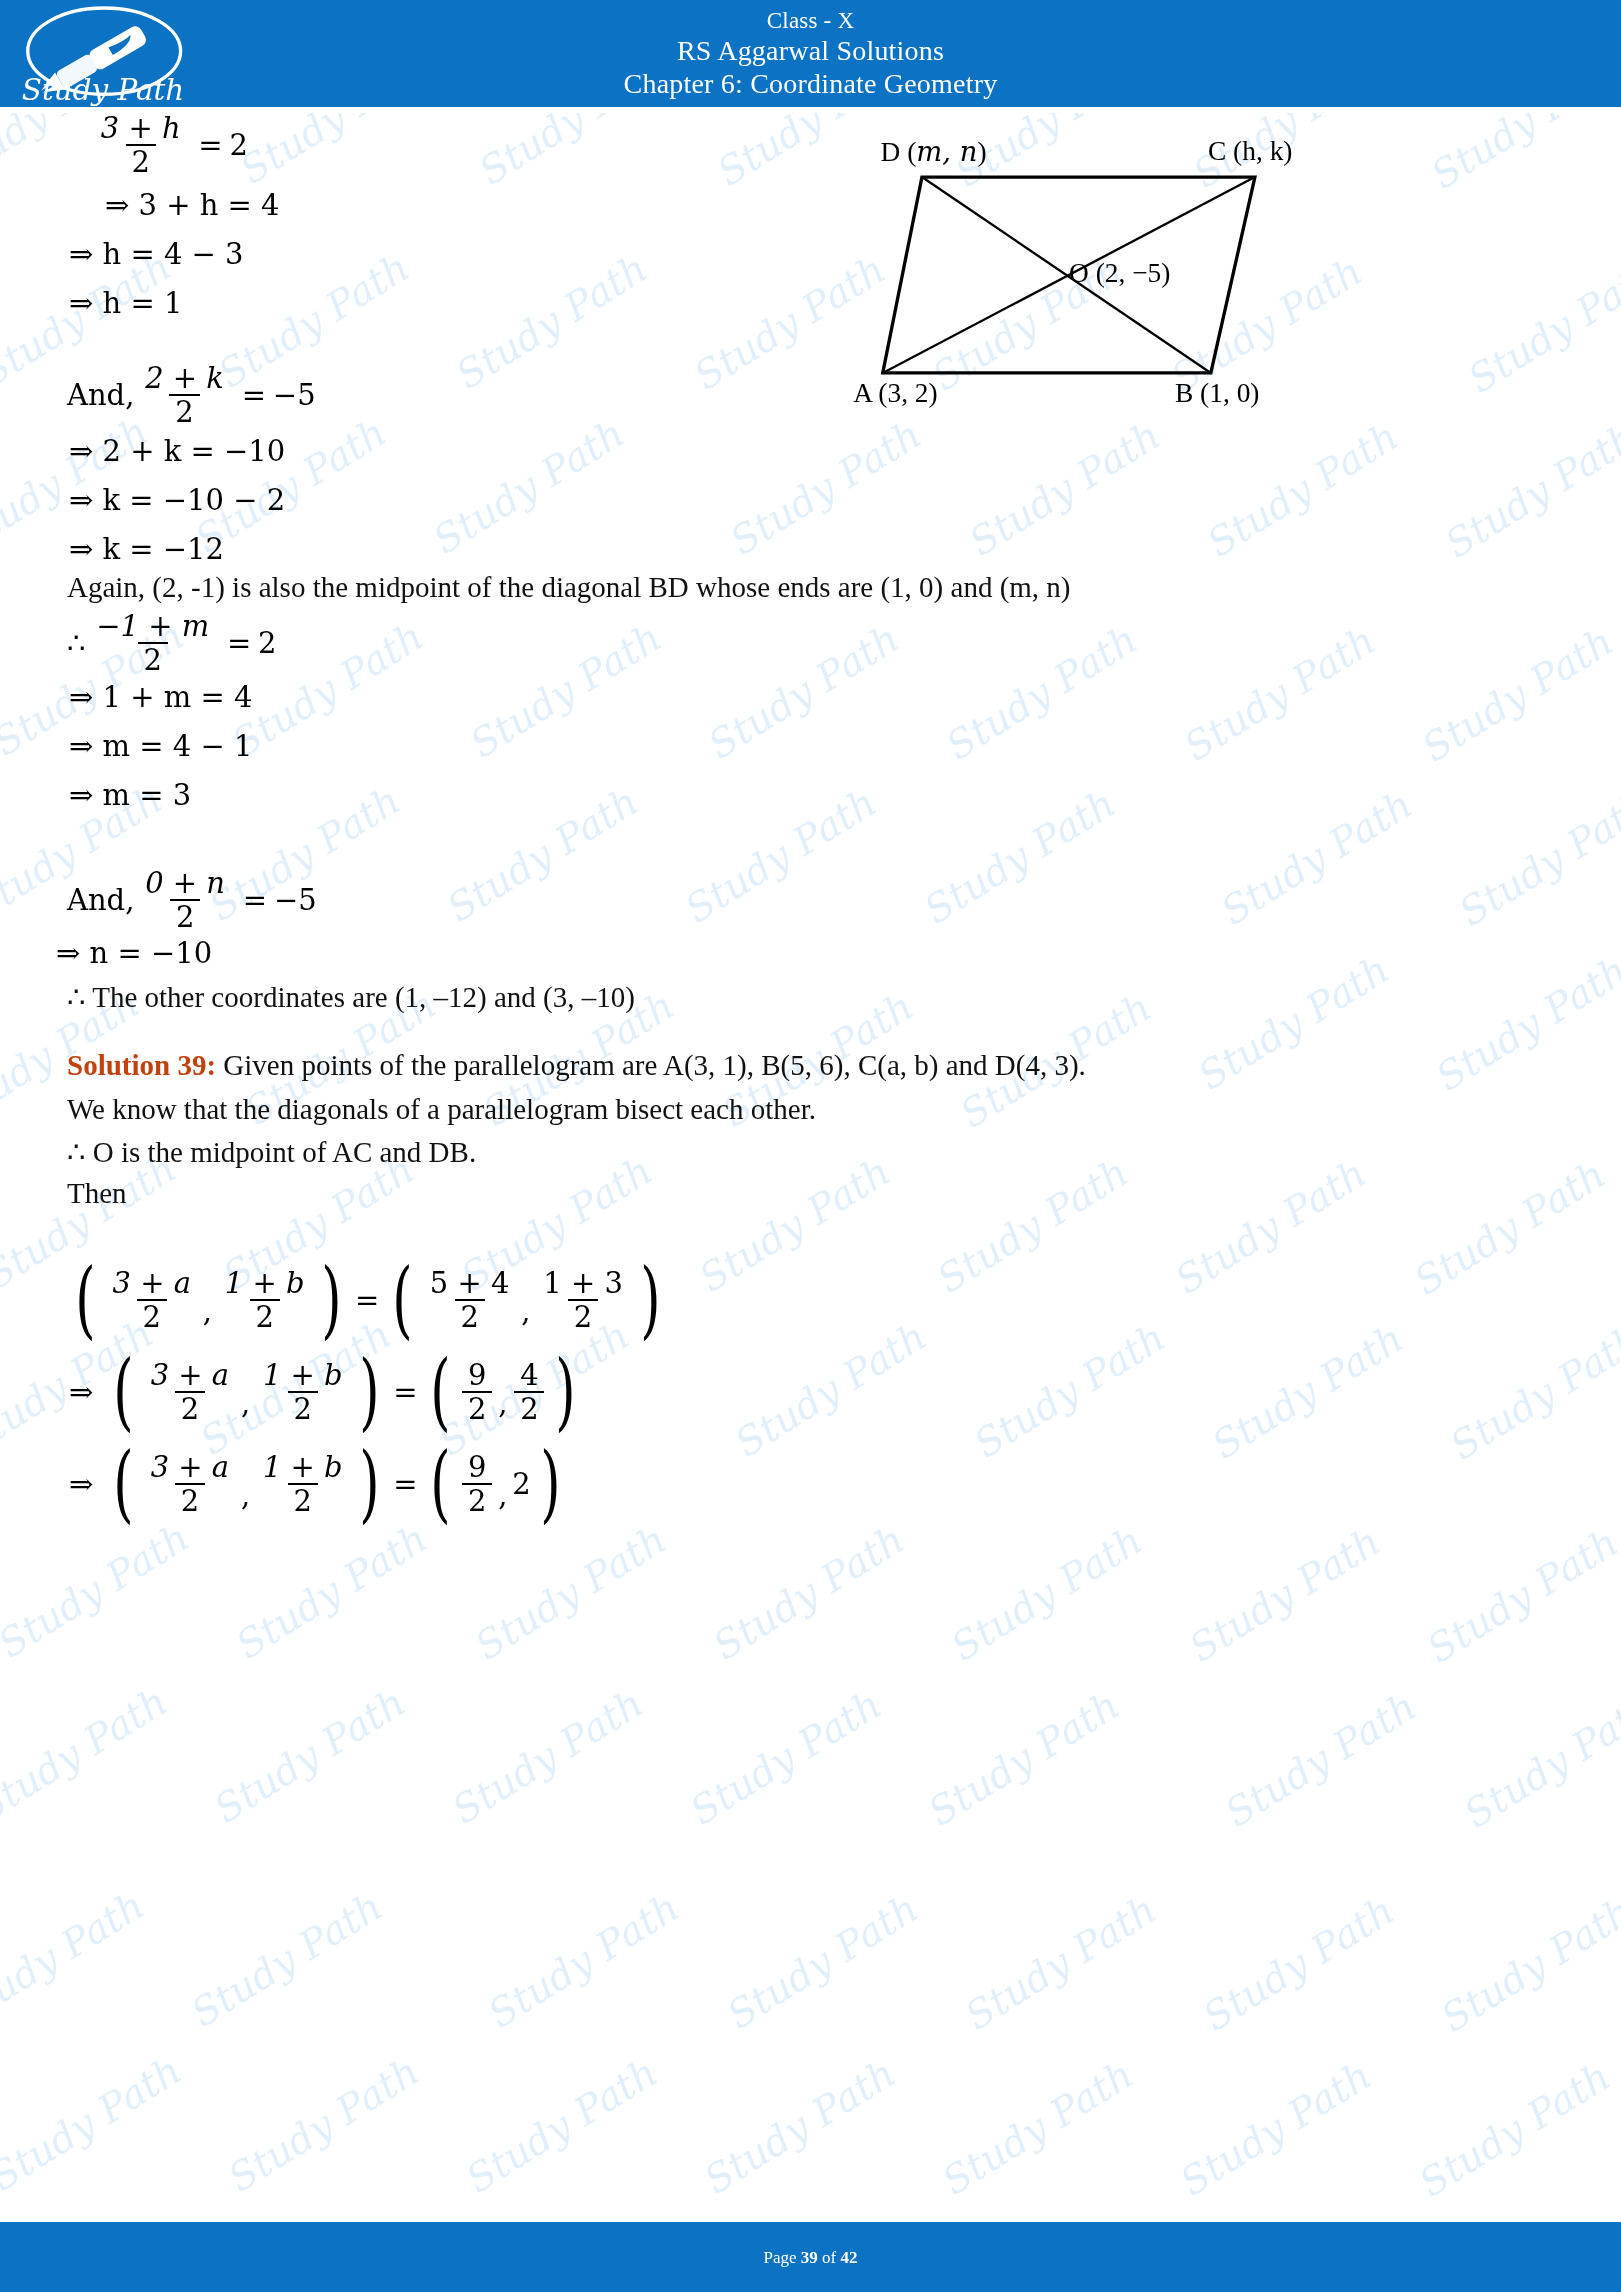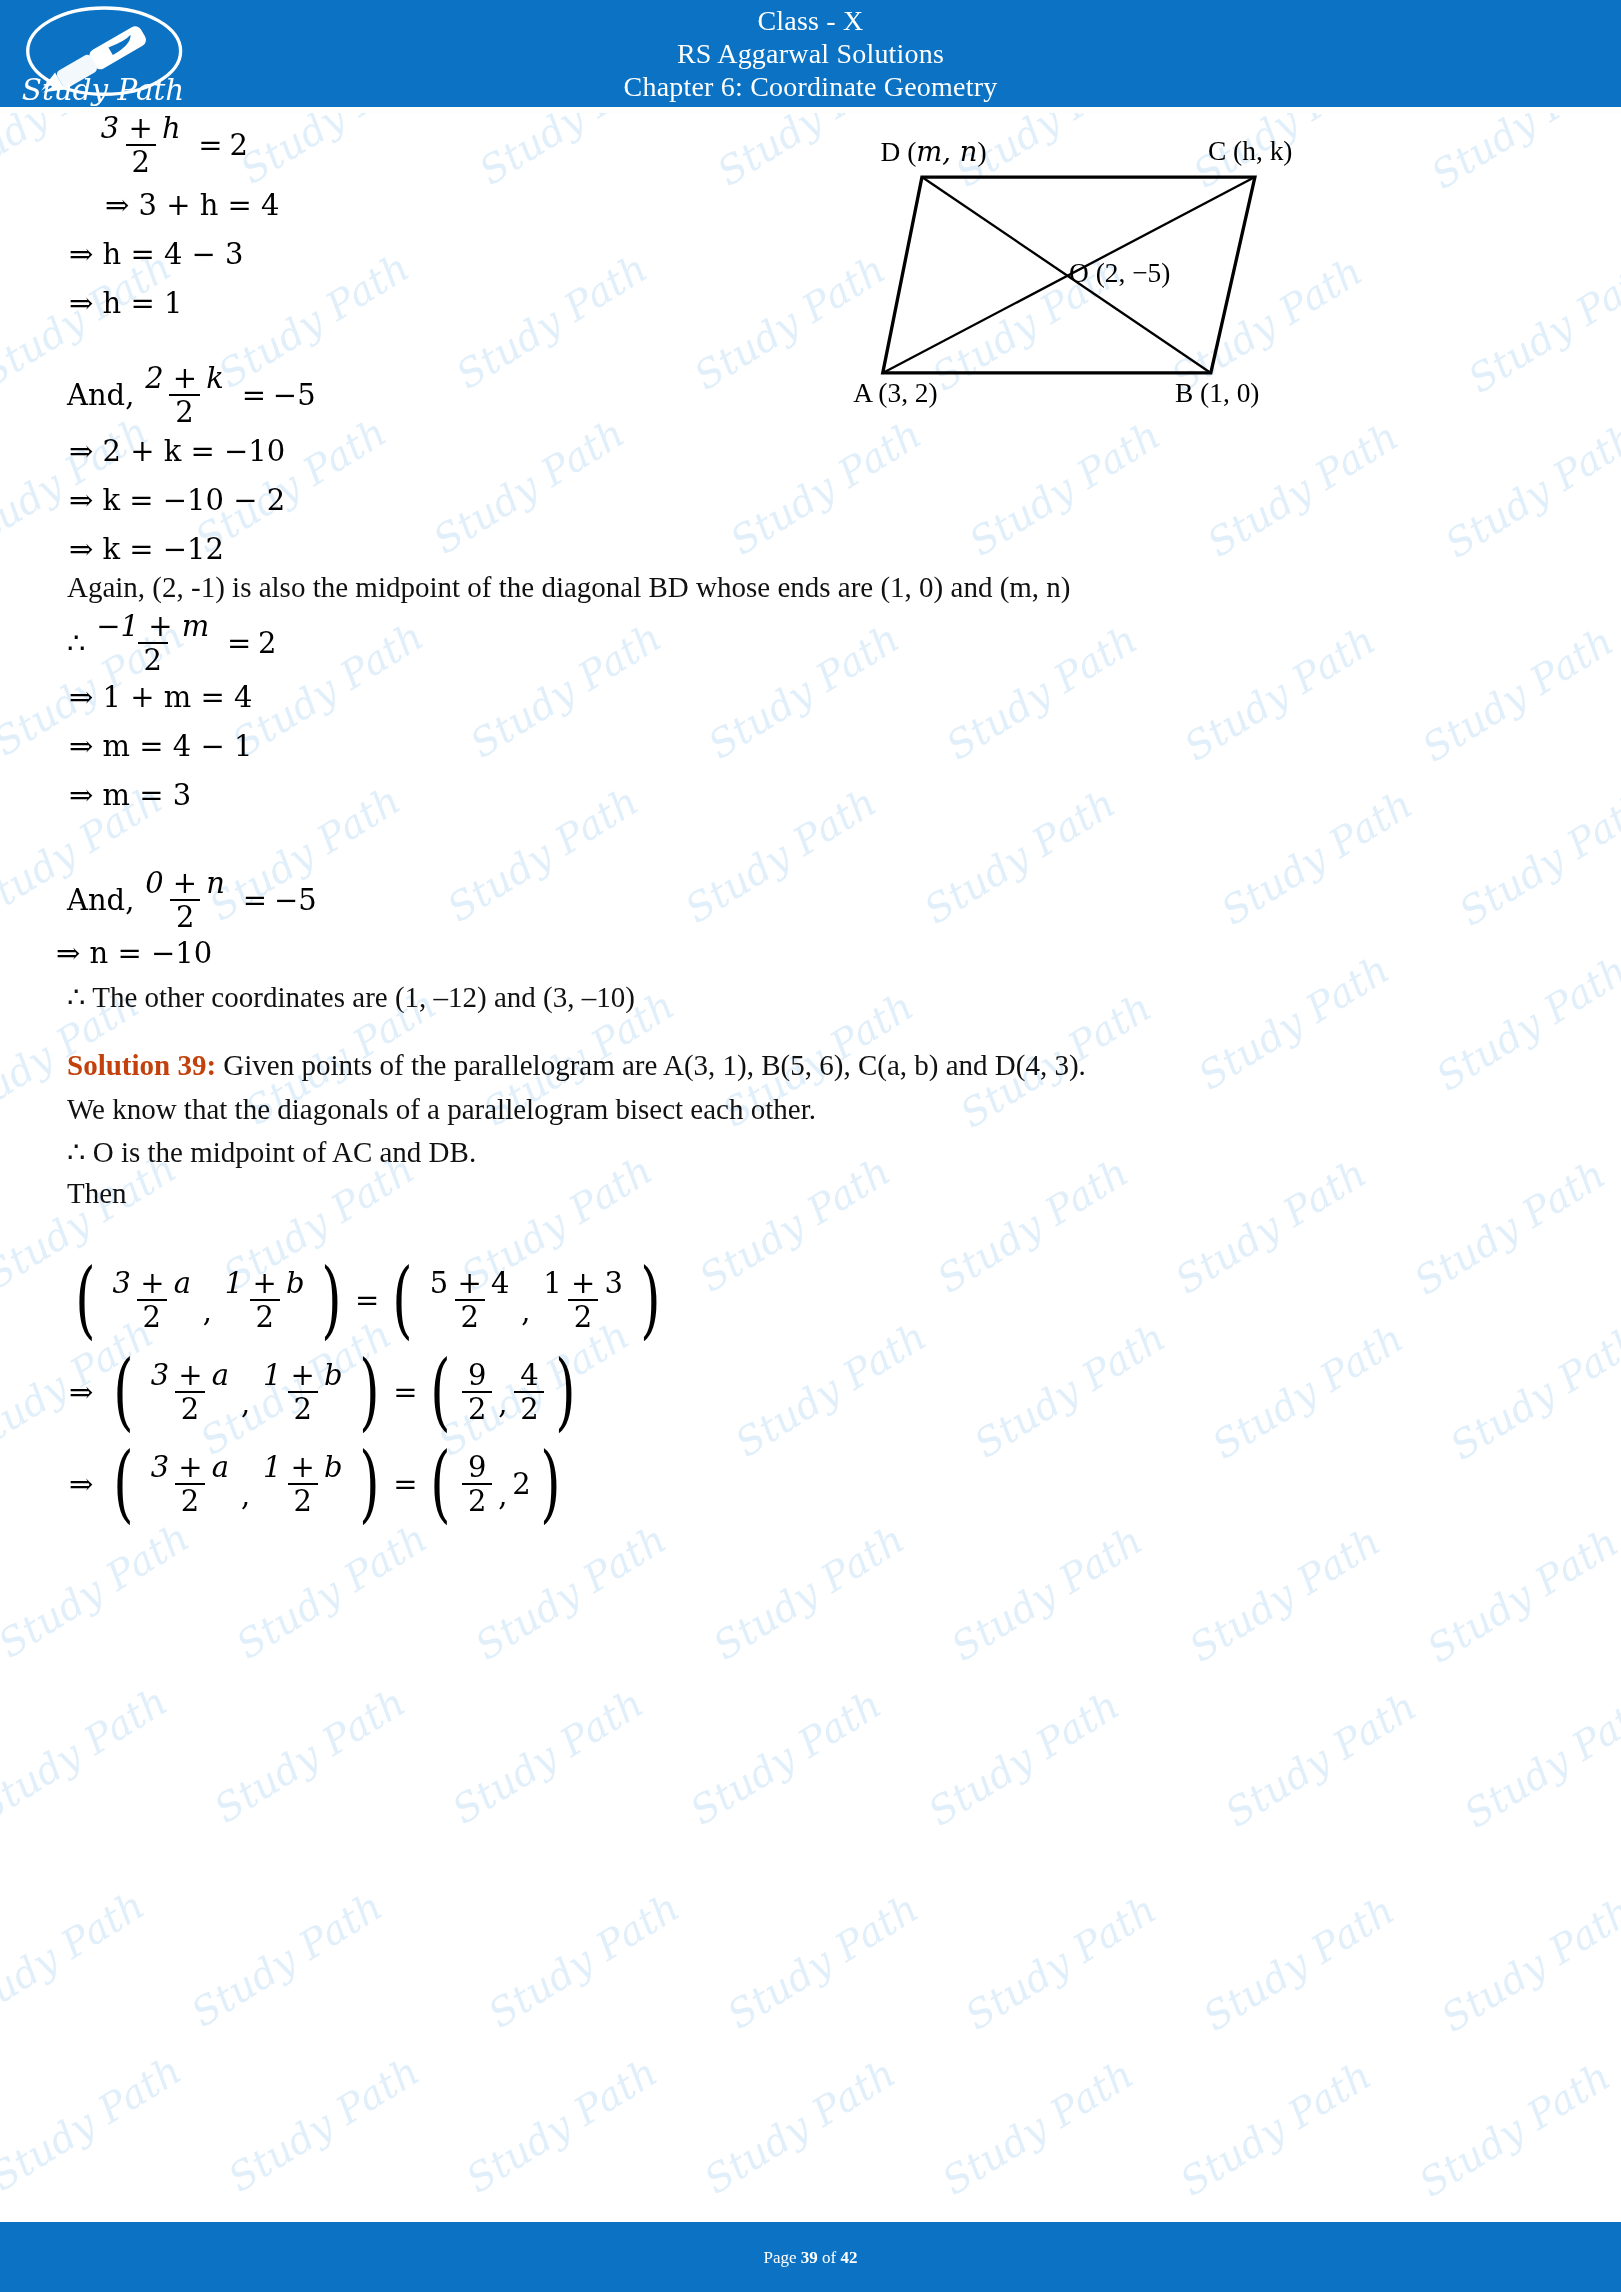--- a/index.html
+++ b/index.html
@@ -17,21 +17,21 @@
     position:absolute; left:0; top:0; width:1621px; height:107px;
     background:#0b72c4;
     color:#ffffff;
   }
   .header-titles{
     position:absolute; left:0; top:0; width:1621px; height:107px;
     display:flex; flex-direction:column; align-items:center; justify-content:center;
     line-height:1.18;
   }
   .hdr-line{ font-size:28px; letter-spacing:0.2px; }
-  .hdr-line.l1{ font-size:28px; }
+  .hdr-line.l1{ font-size:23px; }
   .hdr-line.l2{ font-size:28px; }
   .hdr-line.l3{ font-size:28px; }
 
   .logo{
     position:absolute; left:13.7px; top:3.9px; width:196px; height:103px;
   }
   .logo svg{ display:block; }
 
   
   .hdr-sep{

